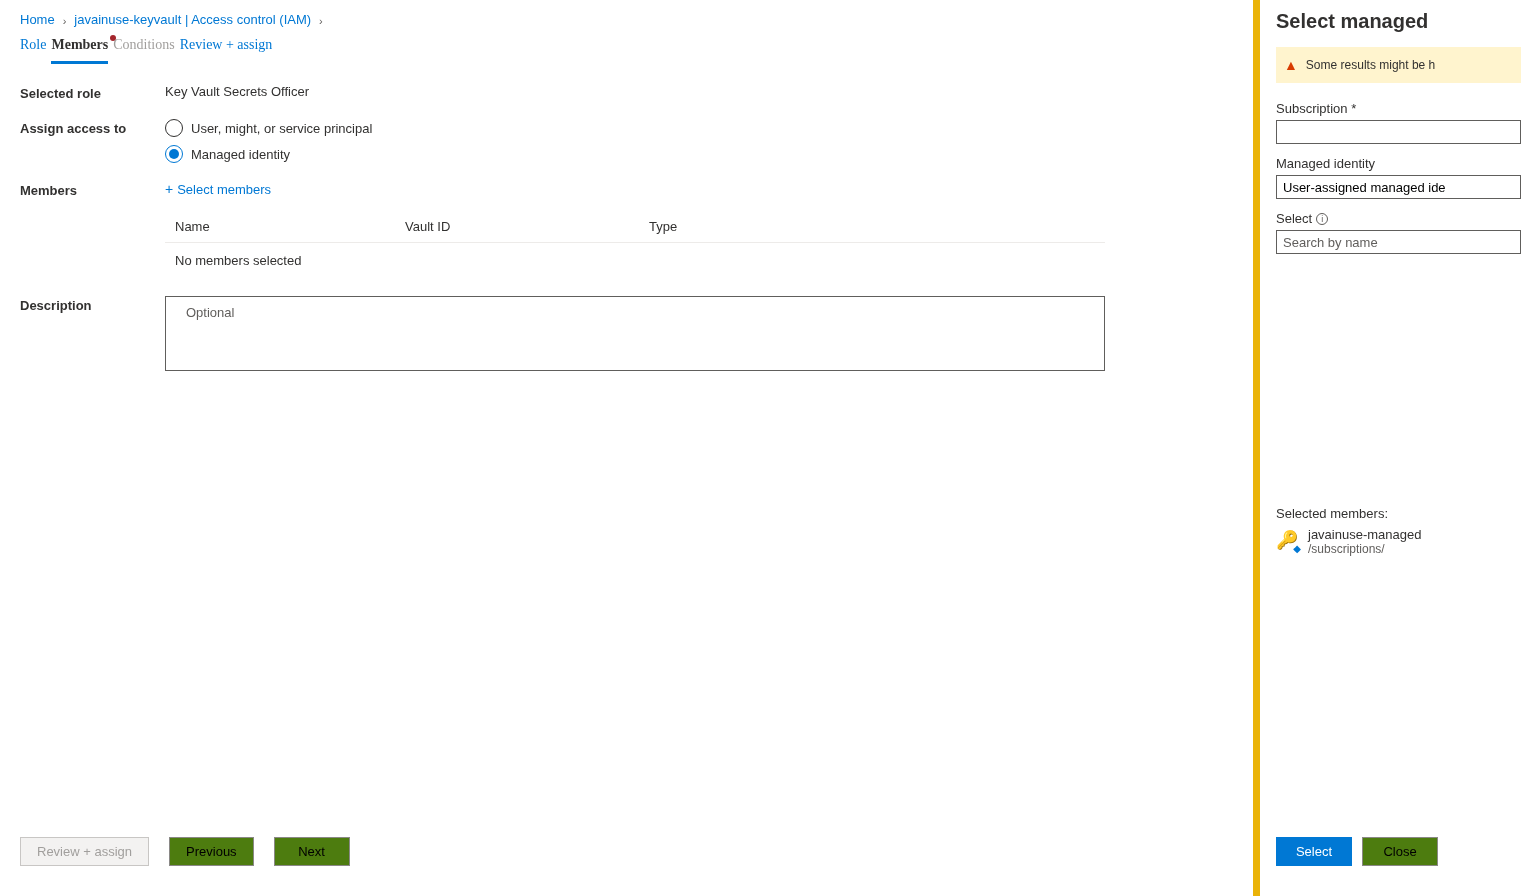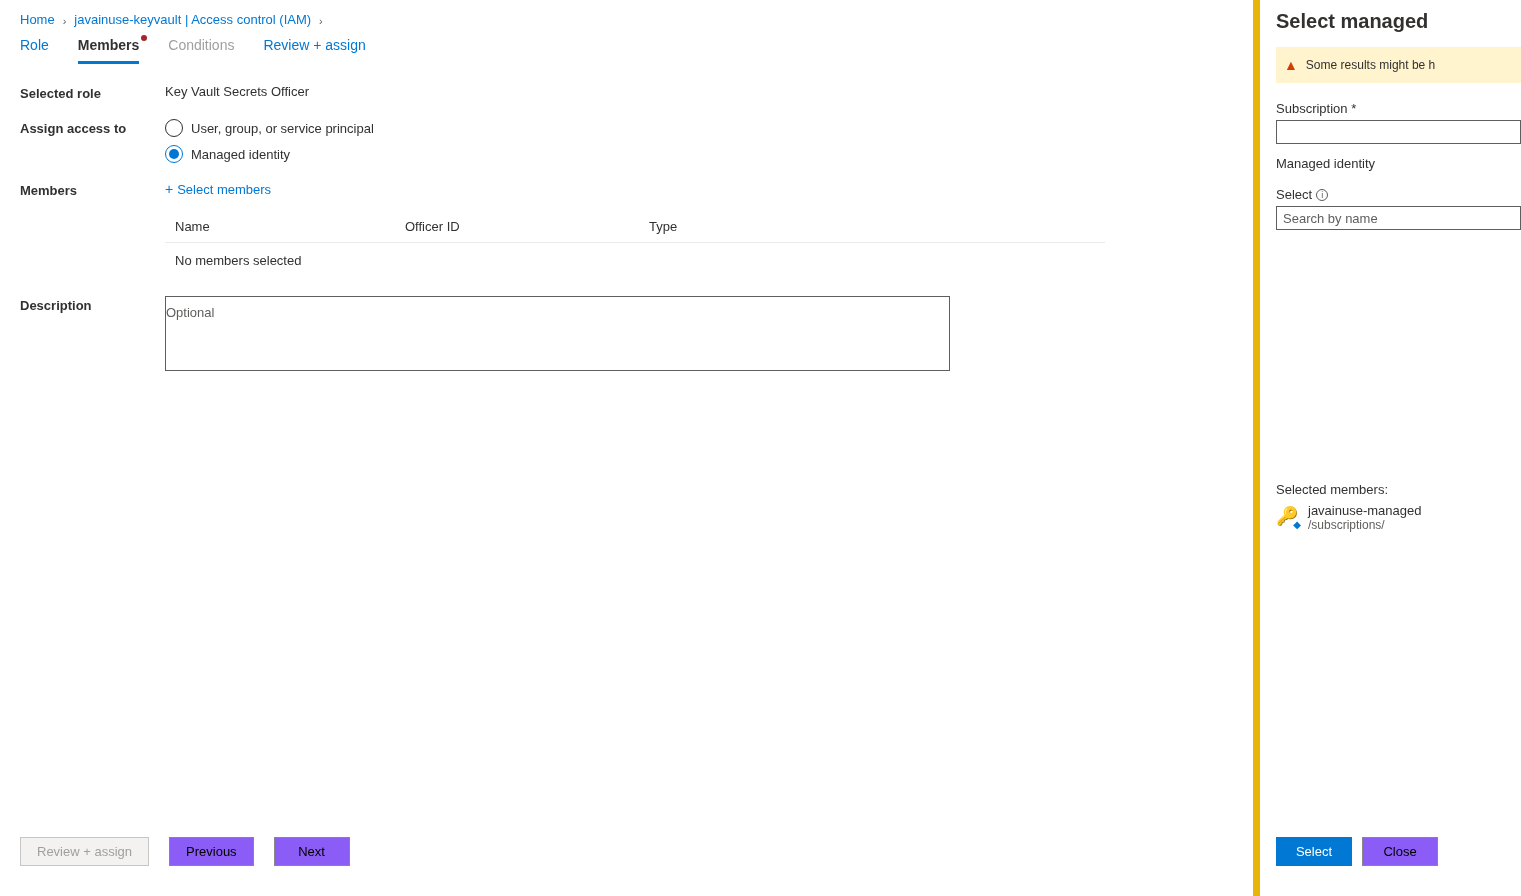--- a/index.html
+++ b/index.html
@@ -5,21 +5,21 @@
   * { box-sizing: border-box; margin: 0; padding: 0; }
   body { font-family: "Segoe UI", Arial, sans-serif; font-size: 13px; color: #323130; background: #fff; overflow: hidden; }
   .page { display: flex; width: 1521px; height: 896px; }
   .main { flex: 1; padding: 12px 20px 0 20px; position: relative; display: flex; flex-direction: column; }
   .breadcrumb { font-size: 13px; color: #605e5c; margin-bottom: 10px; display: flex; align-items: flex-end; gap: 8px; }
   .breadcrumb a { color: #0078d4; text-decoration: none; cursor: pointer; }
   .breadcrumb .chev { color: #605e5c; font-size: 11px; }
   .title-row { display: flex; align-items: center; gap: 14px; margin-bottom: 24px; }
   .page-title { font-size: 26px; font-weight: 600; color: #201f1e; }
   .more-icon { color: #605e5c; font-size: 18px; cursor: pointer; letter-spacing: 1px; }
-  .tabs { display: flex; gap: 29px; border-bottom: 0; margin-bottom: 20px; }
+  .tabs { display: flex; gap: 5px; border-bottom: 0; margin-bottom: 20px; font-family: Liberation Serif, serif; }
   .tab { padding-bottom: 8px; font-size: 14px; color: #0078d4; cursor: pointer; position: relative; }
   .tab.active { font-weight: 600; border-bottom: 3px solid #0078d4; color: #323130; }
   .tab.disabled { color: #a19f9d; }
   .tab .req-dot { position: absolute; top: -2px; right: -8px; width: 6px; height: 6px; background: #a4262c; border-radius: 50%; }
   .form-area { flex: 1; }
   .form-row { display: flex; margin-bottom: 18px; align-items: flex-start; }
   .form-label { width: 145px; font-size: 13px; font-weight: 600; padding-top: 2px; }
   .form-value { flex: 1; font-size: 13px; }
   .radio-group { display: flex; flex-direction: column; gap: 8px; }
   .radio-opt { display: flex; align-items: center; gap: 8px; cursor: pointer; }
@@ -28,24 +28,24 @@
   .radio-dot-inner { width: 10px; height: 10px; border-radius: 50%; background: #0078d4; display: none; }
   .radio-opt.selected .radio-dot-inner { display: block; }
   .link-btn { color: #0078d4; cursor: pointer; font-size: 13px; display: inline-flex; align-items: center; gap: 4px; }
   .plus { font-size: 14px; }
   .members-table { margin-top: 14px; width: 940px; }
   .mt-head { display: flex; border-bottom: 1px solid #edebe9; padding: 8px 0; gap: 10px; }
   .mt-col1 { width: 230px; padding-left: 10px; font-weight: 400; }
   .mt-col2 { width: 234px; font-weight: 400; }
   .mt-col3 { flex: 1; font-weight: 400; }
   .mt-empty { padding: 10px; color: #323130; }
-  .desc-area { width: 785px; height: 75px; border: 1px solid #605e5c; padding: 8px 0; font-family: inherit; font-size: 13px; resize: none; }
+  .desc-area { width: 940px; height: 75px; border: 1px solid #605e5c; padding: 8px 20px; font-family: inherit; font-size: 13px; resize: none; }
   .desc-area::placeholder { color: #605e5c; }
   .footer { padding: 10px 0 30px 0; display: flex; gap: 20px; }
-  .btn { padding: 6px 16px; font-size: 13px; border: 1px solid #8a8886; background: #8b5cf6; cursor: pointer; min-width: 76px; }
+  .btn { padding: 6px 16px; font-size: 13px; border: 1px solid #8a8886; background: #4d7c0f; cursor: pointer; min-width: 76px; }
   .btn.disabled { color: #a19f9d; border-color: #c8c6c4; background: #f3f2f1; cursor: default; }
   
   .side-panel { width: 268px; border-left: 7px solid #eab308; padding: 10px 0 0 16px; display: flex; flex-direction: column; position: relative; overflow: hidden; }
   .side-title { font-size: 20px; font-weight: 600; margin-bottom: 14px; white-space: nowrap; }
   .warning-box { background: #fff4ce; padding: 10px 8px; margin-bottom: 18px; display: flex; align-items: center; gap: 8px; font-size: 12px; white-space: nowrap; }
   .warn-icon { color: #d83b01; font-size: 14px; }
   .side-field { margin-bottom: 12px; }
   .side-label { font-size: 13px; margin-bottom: 4px; display: flex; align-items: center; gap: 4px; }
   .side-input { width: 100%; border: 1px solid #605e5c; padding: 4px 6px; font-size: 13px; font-family: inherit; height: 24px; }
   .side-input::placeholder { color: #605e5c; }
@@ -89,21 +89,21 @@
         <div class="form-label">Selected role</div>
         <div class="form-value">Key Vault Secrets Officer</div>
       </div>
 
       <div class="form-row">
         <div class="form-label">Assign access to</div>
         <div class="form-value">
           <div class="radio-group">
             <div class="radio-opt">
               <span class="radio-circle"></span>
-              <span>User, group, or service principal</span>
+              <span>User, might, or service principal</span>
             </div>
             <div class="radio-opt selected">
               <span class="radio-circle">
                   <span class="radio-dot-inner"></span>
                 </span>
               <span>Managed identity</span>
             </div>
           </div>
         </div>
       </div>
@@ -111,21 +111,21 @@
       <div class="form-row">
         <div class="form-label">Members</div>
         <div class="form-value">
           <span class="link-btn">
             <span class="plus">+</span>
             <span>Select members</span>
           </span>
           <div class="members-table">
             <div class="mt-head">
               <div class="mt-col1">Name</div>
-              <div class="mt-col2">Officer ID</div>
+              <div class="mt-col2">Vault ID</div>
               <div class="mt-col3">Type</div>
             </div>
             <div class="mt-empty">No members selected</div>
           </div>
         </div>
       </div>
 
       <div class="form-row">
         <div class="form-label">Description</div>
         <div class="form-value">
@@ -149,20 +149,21 @@
       <span>Some results might be h</span>
     </div>
 
     <div class="side-field">
       <div class="side-label">Subscription *</div>
       <input class="side-input" value="" style="">
     </div>
 
     <div class="side-field">
       <div class="side-label">Managed identity</div>
+      <input class="side-input" value="User-assigned managed ide" style="">
     </div>
 
     <div class="side-field">
       <div class="side-label">
         <span>Select</span>
         <span class="info-icon">i</span>
       </div>
       <input class="side-input" placeholder="Search by name" style="">
     </div>
 

